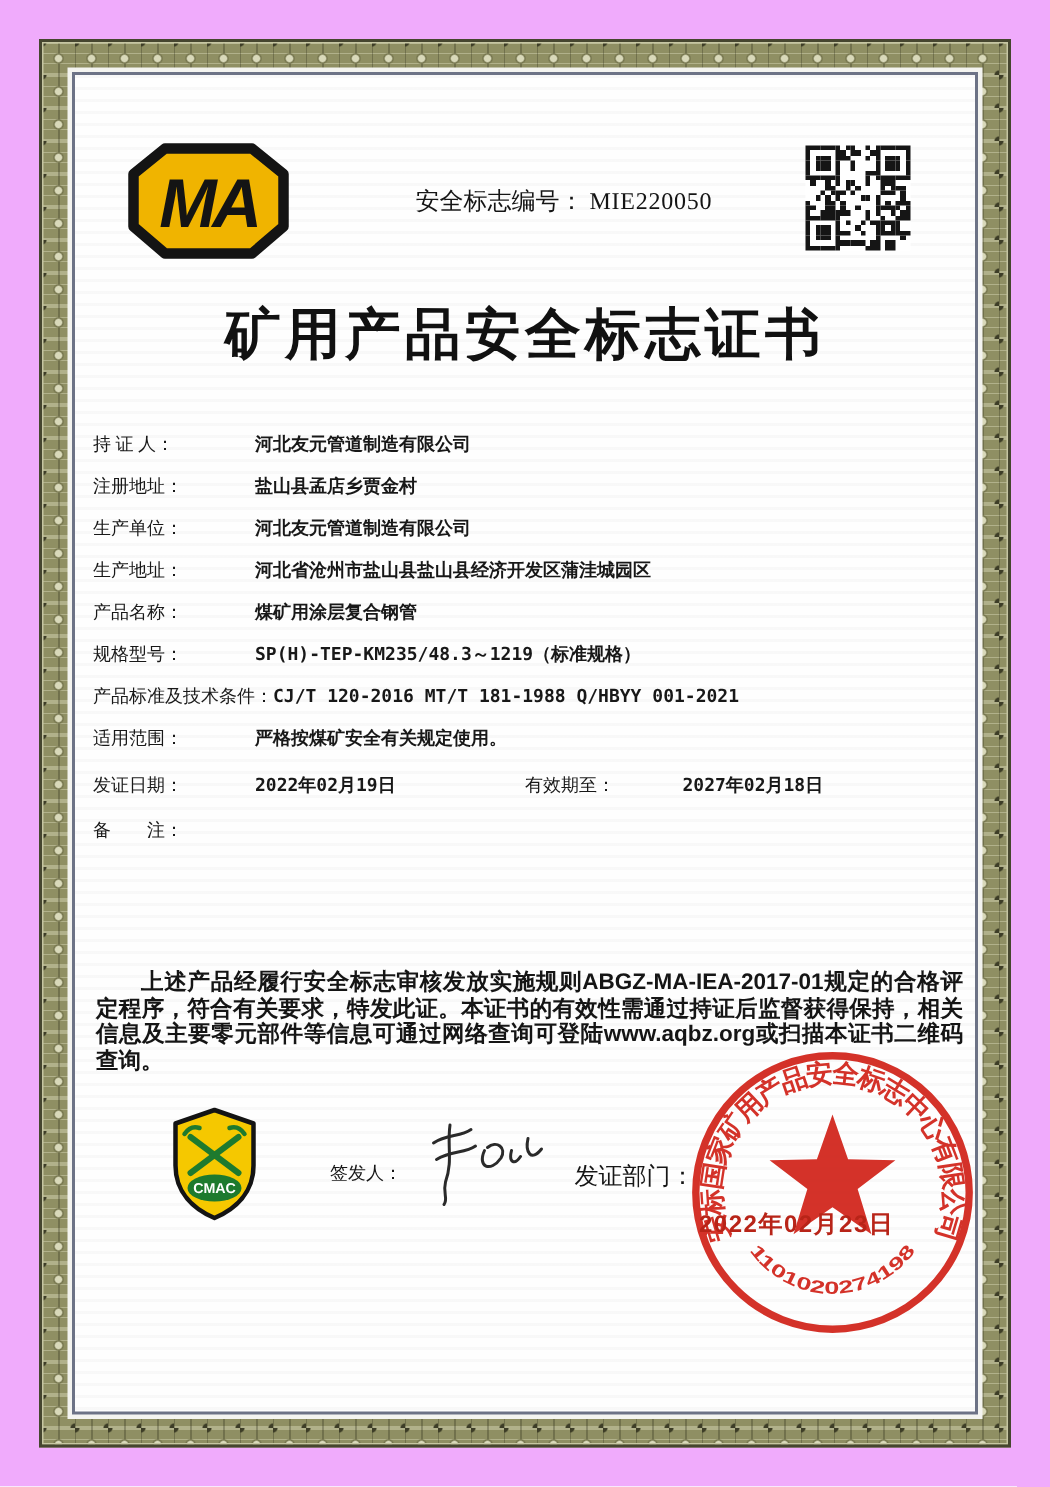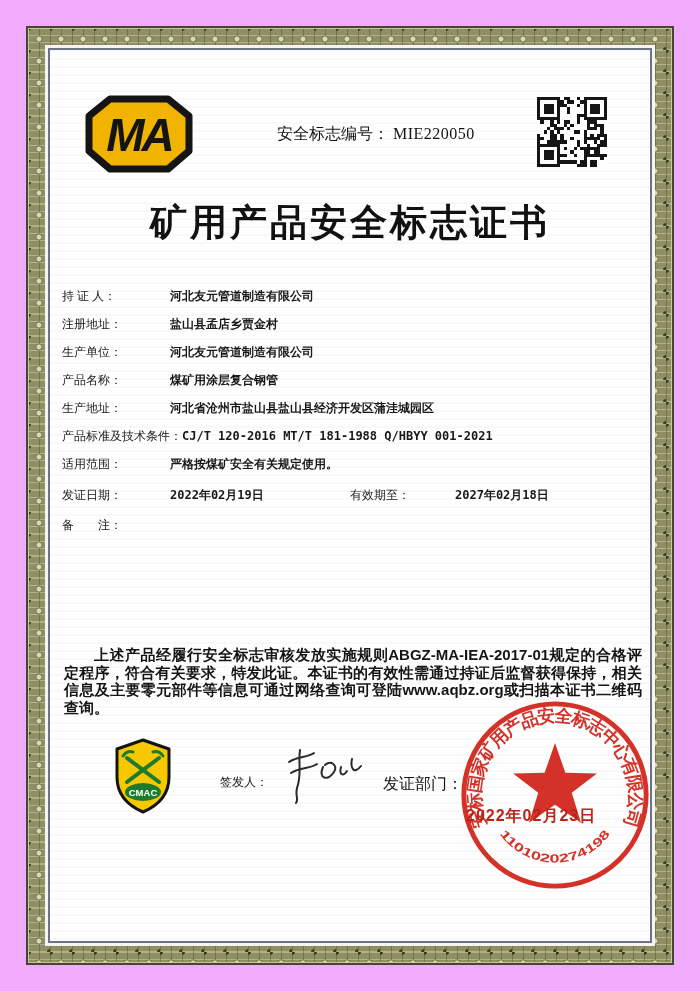--- a/index.html
+++ b/index.html
@@ -541,26 +541,30 @@
     </div>
     <div class="row">
       <span class="lbl">注册地址：</span>
       <span class="val">盐山县孟店乡贾金村</span>
     </div>
     <div class="row">
       <span class="lbl">生产单位：</span>
       <span class="val">河北友元管道制造有限公司</span>
     </div>
     <div class="row">
+      <span class="lbl">生产地址：</span>
+      <span class="val">河北省沧州市盐山县盐山县经济开发区蒲洼城园区</span>
+    </div>
+    <div class="row">
       <span class="lbl">产品名称：</span>
       <span class="val">煤矿用涂层复合钢管</span>
     </div>
     <div class="row">
-      <span class="lbl">生产地址：</span>
-      <span class="val">河北省沧州市盐山县盐山县经济开发区蒲洼城园区</span>
+      <span class="lbl">规格型号：</span>
+      <span class="val">SP(H)-TEP-KM235/48.3～1219（标准规格）</span>
     </div>
     <div class="row wide">
       <span class="lbl">产品标准及技术条件：</span>
       <span class="val">CJ/T 120-2016 MT/T 181-1988 Q/HBYY 001-2021</span>
     </div>
     <div class="row">
       <span class="lbl">适用范围：</span>
       <span class="val">严格按煤矿安全有关规定使用。</span>
     </div>
 

